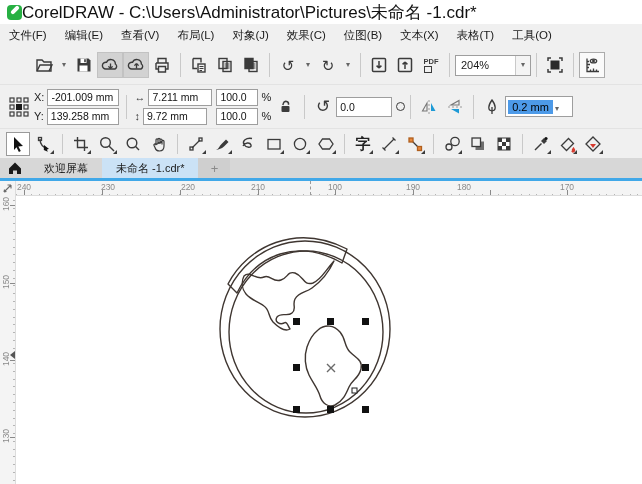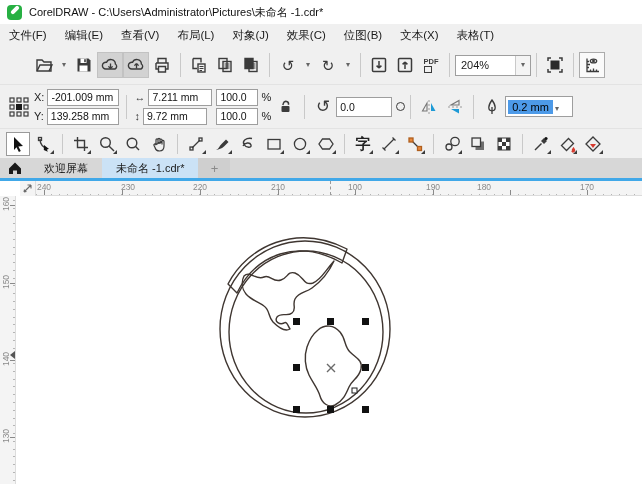--- a/index.html
+++ b/index.html
@@ -5,21 +5,21 @@
   html,body{margin:0;padding:0;background:#fff;}
   *{box-sizing:border-box;}
   .window{position:relative;width:642px;height:484px;overflow:hidden;
     font-family:"Liberation Sans","DejaVu Sans",sans-serif;color:#1a1a1a;background:#fff;}
 
   
   .titlebar{height:24px;display:flex;align-items:center;padding-left:7px;background:#fff;}
   .appicon{width:15px;height:15px;border-radius:4px;background:#27b043;position:relative;flex:0 0 auto;}
   .appicon .pill{position:absolute;left:3px;top:3px;width:10px;height:4px;background:#fff;border-radius:2px;
     transform:rotate(-45deg);transform-origin:center;}
-  .title{margin-left:7px;font-size:11px;color:#111;white-space:nowrap;}
+  .title{font-size:17px;color:#111;white-space:nowrap;}
 
   
   .menubar{height:22px;background:#f0f0f0;display:flex;align-items:center;font-size:11.5px;}
   .menubar .mi{padding:0 9px;height:100%;display:flex;align-items:center;cursor:default;white-space:nowrap;}
 
   
   .tbar,.pbar,.toolbox{background:#f0f0f0;display:flex;align-items:center;}
   .tbar{height:38px;padding-left:5px;}
   .pbar{height:44px;padding-left:6px;border-top:1px solid #e3e3e3;}
   .toolbox{height:30px;padding-left:5px;border-top:1px solid #e3e3e3;}
@@ -61,21 +61,21 @@
   .tabbar{height:20px;background:#d7d7d7;display:flex;align-items:stretch;font-size:11px;}
   .home{width:30px;display:flex;align-items:center;justify-content:center;}
   .tab{display:flex;align-items:center;padding:0 14px;white-space:nowrap;color:#1a1a1a;}
   .tab.active{background:#cbe2f6;}
   .tab.plus{width:32px;justify-content:center;background:#cfcfcf;color:#8a8a8a;font-size:13px;padding:0;}
   .accentline{height:3px;background:#41a8e8;}
 
   
   .hruler{position:relative;height:15px;background:#f4f4f4;border-bottom:1px solid #dcdcdc;
     background-image:repeating-linear-gradient(90deg,#b5b5b5 0 1px,transparent 1px 7.77px);
-    background-size:100% 2px;background-position:8px 13px;background-repeat:no-repeat;margin-left:20px;}
+    background-size:100% 2px;background-position:8px 13px;background-repeat:no-repeat;}
   .hcorner{position:absolute;left:0;top:0;width:16px;height:15px;background:#f4f4f4;border-right:1px solid #dcdcdc;
     display:flex;align-items:center;justify-content:center;}
   .hlab{position:absolute;top:1px;font-size:8.5px;color:#8a8a8a;transform:translateX(-50%);}
   .htick{position:absolute;bottom:0;width:1px;height:5px;background:#8a8a8a;}
   .hmarker{position:absolute;top:0;bottom:0;border-left:1px dashed #9a9a9a;}
   .canvasrow{display:flex;height:288px;}
   .vruler{position:relative;width:16px;background:#f4f4f4;border-right:1px solid #dcdcdc;flex:0 0 auto;
     background-image:repeating-linear-gradient(180deg,#b5b5b5 0 1px,transparent 1px 7.77px);
     background-size:2px 100%;background-position:right 4px;background-repeat:no-repeat;}
   .vlab{position:absolute;left:-9px;width:30px;text-align:center;font-size:8.5px;color:#8a8a8a;
@@ -101,20 +101,21 @@
   <div class="menubar">
     <span class="mi">文件(F)</span>
     <span class="mi">编辑(E)</span>
     <span class="mi">查看(V)</span>
     <span class="mi">布局(L)</span>
     <span class="mi">对象(J)</span>
     <span class="mi">效果(C)</span>
     <span class="mi">位图(B)</span>
     <span class="mi">文本(X)</span>
     <span class="mi">表格(T)</span>
+    <span class="mi">工具(O)</span>
   </div>
 
   <div class="tbar">
     <span class="btn ic">
       <svg width="20" height="20" viewBox="0 0 20 20" fill="none" stroke="#3b3b3b" stroke-width="1.4">
         </svg>
         <span></span>
         <path d="M4 4h8l3 3v10H4z"><rect x="11" y="1" width="7" height="7" fill="#27a04c" stroke="none">
         <path d="M14.5 2.5v4M12.5 4.5h4" stroke="#fff" stroke-width="1.3">
       
@@ -465,21 +466,21 @@
   <div class="accentline"></div>
 
   <div class="hruler">
     <span class="hcorner ic">
       <svg width="11" height="11" viewBox="0 0 11 11" fill="none" stroke="#6a6a6a" stroke-width="1.1">
         <path d="M2 9L9 2M9 2H5.5M9 2v3.5M2 9l2.5-.5M2 9l.5-2.5"></path>
       </svg>
     </span>
     <span class="hlab" style="left:24px">240</span>
     <span class="hlab" style="left:108px">230</span>
-    <span class="hlab" style="left:180px">220</span>
+    <span class="hlab" style="left:188px">220</span>
     <span class="hlab" style="left:258px">210</span>
     <span class="hlab" style="left:335px">100</span>
     <span class="hlab" style="left:413px">190</span>
     <span class="hlab" style="left:464px">180</span>
     <span class="hlab" style="left:567px">170</span>
     <span class="htick" style="left:24px"></span>
       <span class="htick" style="left:102px"></span>
     <span class="htick" style="left:180px"></span>
       <span class="htick" style="left:258px"></span>
     <span class="htick" style="left:335px"></span>

